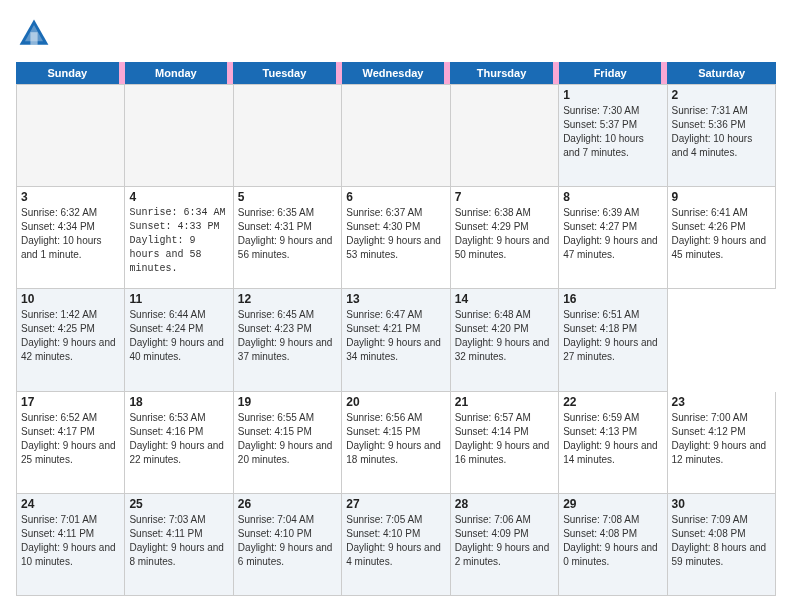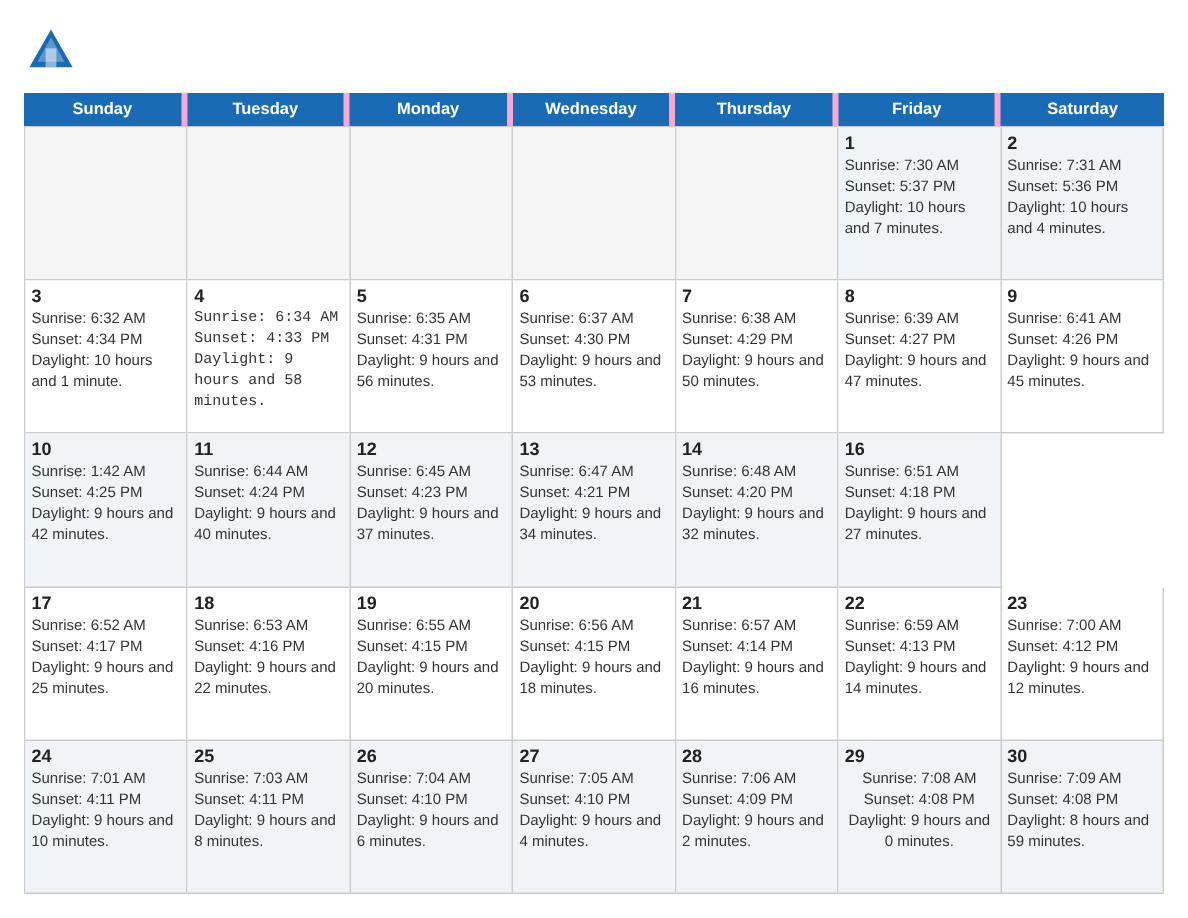--- a/index.html
+++ b/index.html
@@ -63,21 +63,21 @@
       display: grid;
       grid-template-columns: repeat(7, 1fr);
       background: #1a6bb5;
     }
     .cal-header-cell {
       color: #fff;
       font-size: 11px;
       font-weight: bold;
       padding: 5px 4px;
       text-align: center;
-      border-right: 4px solid #f9a8d4;
+      border-right: 6px solid #f9a8d4;
     }
     .cal-header-cell:last-child { border-right: none; }
     .cal-body {
       flex: 1;
       display: grid;
       grid-template-rows: repeat(5, 1fr);
       border-left: 1px solid #ccc;
       border-top: 1px solid #ccc;
     }
     .cal-week {
@@ -129,22 +129,22 @@
     </div>
     <div class="title-block">
       <h1></h1>
       <h2></h2>
     </div>
   </div>
 
   <div class="calendar">
     <div class="cal-header">
     <div class="cal-header-cell">Sunday</div>
+        <div class="cal-header-cell">Monday</div>
         <div class="cal-header-cell">Tuesday</div>
-        <div class="cal-header-cell">Monday</div>
         <div class="cal-header-cell">Wednesday</div>
         <div class="cal-header-cell">Thursday</div>
         <div class="cal-header-cell">Friday</div>
         <div class="cal-header-cell">Saturday</div>
       </div>
     <div class="cal-body">
     <div class="cal-week">
           <div class="cal-cell empty"></div>
           <div class="cal-cell empty"></div>
           <div class="cal-cell empty"></div>
@@ -315,21 +315,21 @@
 Daylight: 9 hours and 4 minutes.</div>
           </div>
           <div class="cal-cell alt-row">
             <div class="day-num">28</div>
             <div class="day-info" style="white-space: pre-line;">Sunrise: 7:06 AM
 Sunset: 4:09 PM
 Daylight: 9 hours and 2 minutes.</div>
           </div>
           <div class="cal-cell alt-row">
             <div class="day-num">29</div>
-            <div class="day-info" style="white-space: pre-line; text-align: center;">Sunrise: 7:08 AM
+            <div class="day-info" style="white-space: pre-line;">Sunrise: 7:08 AM
 Sunset: 4:08 PM
 Daylight: 9 hours and 0 minutes.</div>
           </div>
           <div class="cal-cell alt-row">
             <div class="day-num">30</div>
             <div class="day-info" style="white-space: pre-line;">Sunrise: 7:09 AM
 Sunset: 4:08 PM
 Daylight: 8 hours and 59 minutes.</div>
           </div>
         </div>

